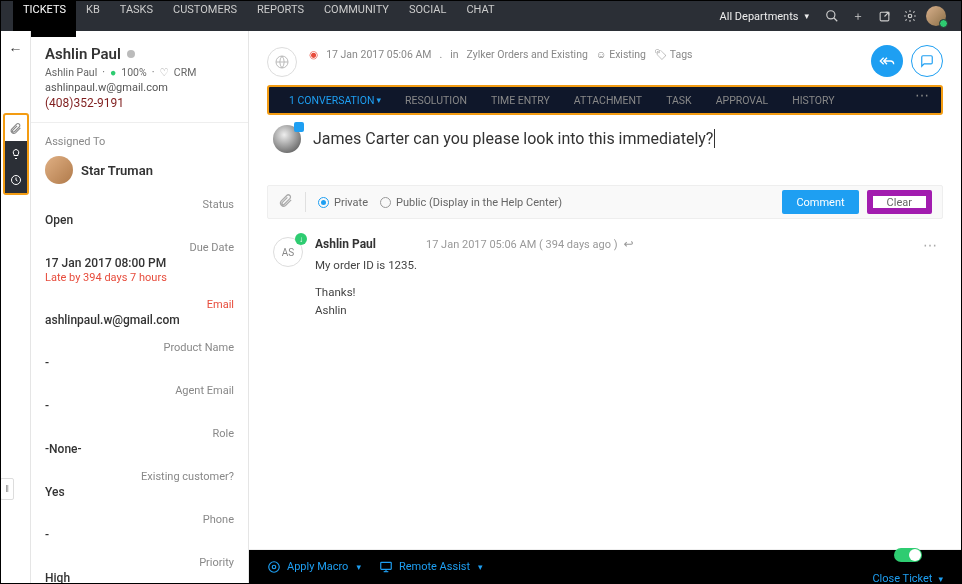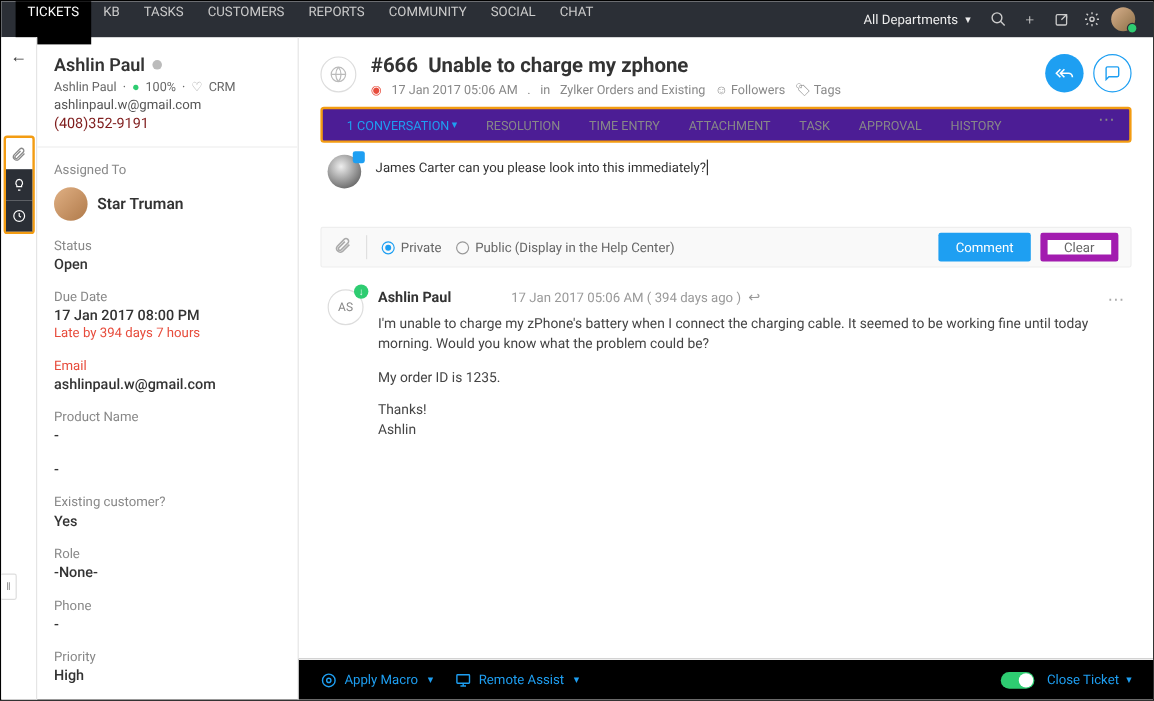--- a/index.html
+++ b/index.html
@@ -26,46 +26,46 @@
 .sidebar .cust-name { font-size:15px; font-weight:600; display:flex; align-items:center; gap:6px; }
 .sidebar .status-dot{ width:8px; height:8px; background:#bbb; border-radius:50%; }
 .sidebar .sub { font-size:10.5px; color:#666; margin-top:3px; display:flex; align-items:center; gap:5px;}
 .sidebar .email-line { font-size:11px; color:#555; margin-top:2px; }
 .sidebar .phone-line { font-size:12px; color:#7f1d1d; margin-top:2px; }
 .sidebar .sep { border-top:1px solid #eee; margin:12px -14px; }
 .sidebar .assigned { display:flex; align-items:center; gap:8px; margin-top:8px; }
 .sidebar .assigned .av { width:28px; height:28px; border-radius:50%; background:linear-gradient(135deg,#e0b084,#b07a4a); }
 .sidebar .assigned-name { font-size:13px; font-weight:600; }
 .sidebar .fld { margin-top:14px; }
-.sidebar .fld .lbl { font-size:11px; color:#888; }
+.sidebar .fld .lbl { font-size:11px; color:#888;text-align:right; }
 .sidebar .fld .val { font-size:12px; margin-top:2px; font-weight:500; }
 .sidebar .fld .late { font-size:11px; color:#e74c3c; margin-top:1px; }
 .sidebar .fld .lbl.red { color:#e74c3c; }
 
 .main { flex:1; display:flex; flex-direction:column; min-width:0; }
 .ticket-head { display:flex; align-items:flex-start; padding:14px 18px 8px 18px; gap:12px; }
 .ticket-head .globe { width:30px; height:30px; border:1px solid #ddd; border-radius:50%; display:flex; align-items:center; justify-content:center; color:#999; font-size:15px; flex-shrink:0; margin-top:2px;}
 .ticket-head .title-wrap { flex:1; min-width:0; }
 .ticket-head h1 { font-size:17px; font-weight:700; }
 .ticket-head .meta { font-size:10.5px; color:#888; margin-top:3px; display:flex; align-items:center; gap:8px; flex-wrap:wrap;}
 .ticket-head .meta .clock { color:#e74c3c; }
 .ticket-head .actions { display:flex; gap:8px; }
 .ticket-head .circ-btn { width:32px; height:32px; border-radius:50%; display:flex; align-items:center; justify-content:center; cursor:pointer; font-size:15px;}
 .ticket-head .circ-btn.blue { background:#1e9ff2; color:#fff; }
 .ticket-head .circ-btn.outline { border:1px solid #1e9ff2; color:#1e9ff2; background:#fff; }
 
-.tabbar { margin:0 18px; border:2px solid #f39c12; border-radius:3px; height:30px; display:flex; align-items:flex-start; padding:0 8px; background:#4c1d95;}
+.tabbar { margin:0 18px; border:2px solid #f39c12; border-radius:3px; height:30px; display:flex; align-items:flex-start; padding:0 8px; background:#0f172a;}
 .tabbar .tb { font-size:10.5px; color:#888; padding:0 12px; height:100%; display:flex; align-items:center; cursor:pointer;}
 .tabbar .tb.active { color:#1e9ff2; }
 .tabbar .more { margin-left:auto; color:#888; font-size:14px; cursor:pointer; padding:0 4px;}
 
 .comment-row { display:flex; align-items:flex-start; gap:12px; padding:10px 24px 4px 24px; }
 .comment-row .av { width:28px; height:28px; border-radius:50%; background:radial-gradient(circle at 40% 35%, #eee, #444); position:relative; flex-shrink:0;}
 .comment-row .av::after{ content:''; position:absolute; top:-3px; right:-3px; width:10px; height:10px; background:#1e9ff2; border-radius:2px;}
-.comment-row .txt { font-size:11px; padding-top:4px;text-align:center; }
+.comment-row .txt { font-size:16px; padding-top:4px;text-align:center; }
 .comment-row .cursor { border-right:1px solid #333; padding-right:1px; }
 
 .compose-bar { margin:28px 18px 0 18px; background:#f9f9f9; border:1px solid #eee; height:34px; display:flex; align-items:center; padding:0 10px; gap:12px; border-radius:2px;}
 .compose-bar .attach { color:#aaa; font-size:15px; cursor:pointer; }
 .compose-bar .radio { display:flex; align-items:center; gap:5px; font-size:11px; color:#666; cursor:pointer;}
 .compose-bar .r { width:11px; height:11px; border-radius:50%; border:1px solid #999; display:inline-block; position:relative;}
 .compose-bar .r.on { border-color:#1e9ff2; }
 .compose-bar .r.on::after { content:''; position:absolute; top:2px; left:2px; width:5px; height:5px; background:#1e9ff2; border-radius:50%;}
 .compose-bar .btns { margin-left:auto; display:flex; gap:8px; }
 .compose-bar .btn { height:24px; padding:0 14px; font-size:11px; border-radius:2px; display:flex; align-items:center; cursor:pointer;}
@@ -78,21 +78,21 @@
 .msg .msg-body { flex:1; min-width:0; font-size:11.5px; color:#444; }
 .msg .msg-head { display:flex; align-items:center; gap:6px; font-size:11px; margin-bottom:6px;}
 .msg .msg-head b { color:#333; font-size:12px;}
 .msg .msg-head .ts { color:#999;margin-left:44px; }
 .msg .msg-head .rep { color:#999; font-size:12px;}
 .msg p { margin-bottom:10px; line-height:1.5; }
 .msg .more { color:#aaa; font-size:14px; cursor:pointer;}
 
 .footer { position:absolute; left:248px; right:0; bottom:0; height:34px; border-top:1px solid #eee; background:#000000; display:flex; align-items:center; padding:0 18px; gap:18px;}
 .footer .fact { display:flex; align-items:center; gap:6px; font-size:11px; color:#1e9ff2; cursor:pointer;}
-.footer .right { margin-left:auto; display:flex; align-items:center; gap:10px;}
+.footer .right { margin-left:auto; display:flex; align-items:center; gap:10px;flex-direction:column;}
 .footer .toggle { width:28px; height:14px; background:#2ecc71; border-radius:7px; position:relative; cursor:pointer;}
 .footer .toggle::after{ content:''; position:absolute; right:1px; top:1px; width:12px; height:12px; background:#fff; border-radius:50%;}
 .footer .close { font-size:11px; color:#1e9ff2; display:flex; align-items:center; gap:4px; cursor:pointer;}
 .chev { font-size:9px; margin-left:2px; }
 </style>
 </head>
 <body>
 
 <div class="topnav">
   <div class="tab active">TICKETS</div>
@@ -182,29 +182,30 @@
       </div>
     <div class="fld">
         <div class="lbl red">Email</div>
         <div class="val">ashlinpaul.w@gmail.com</div>
       </div>
     <div class="fld">
         <div class="lbl">Product Name</div>
         <div class="val">-</div>
       </div>
     <div class="fld">
+        <div class="lbl">Agent Email</div>
         <div class="val">-</div>
+      </div>
+    <div class="fld">
+        <div class="lbl">Role</div>
+        <div class="val">-None-</div>
       </div>
     <div class="fld">
         <div class="lbl">Existing customer?</div>
         <div class="val">Yes</div>
-      </div>
-    <div class="fld">
-        <div class="lbl">Role</div>
-        <div class="val">-None-</div>
       </div>
     <div class="fld">
         <div class="lbl">Phone</div>
         <div class="val">-</div>
       </div>
     <div class="fld">
         <div class="lbl">Priority</div>
         <div class="val">High</div>
       </div>
 
@@ -212,28 +213,27 @@
 
   <div class="main">
     <div class="ticket-head">
       <div class="globe">
           <svg width="16" height="16" viewBox="0 0 24 24" fill="none" stroke="#bbb" stroke-width="1.5">
             <circle cx="12" cy="12" r="9"></circle>
             <path d="M3 12h18M12 3a14 14 0 010 18M12 3a14 14 0 000 18"></path>
           </svg>
         </div>
       <div class="title-wrap">
-        <h1><span>#666</span>&nbsp; <span>Unable to charge my zphone</span></h1>
         <div class="meta">
           <span class="clock">◉</span>
             <span>17 Jan 2017 05:06 AM</span>
           <span>.</span>
           <span>in</span> 
             <span>Zylker Orders and Existing</span>
-          <span>☺ <span>Followers</span></span>
+          <span>☺ <span>Existing</span></span>
           <span>🏷 <span>Tags</span></span>
         </div>
       </div>
       <div class="actions">
         <div class="circ-btn blue">
             <svg width="16" height="16" viewBox="0 0 24 24" fill="none" stroke="#fff" stroke-width="2">
               <path d="M7 17l-5-5 5-5M12 17l-5-5 5-5M7 12h10a5 5 0 015 5v0"></path>
             </svg>
           </div>
         <div class="circ-btn outline">
@@ -286,21 +286,20 @@
       <div class="av-ring">
           <span>AS</span>
           <span class="badge">↓</span>
         </div>
       <div class="msg-body">
         <div class="msg-head">
           <b>Ashlin Paul</b>
           <span class="ts">17 Jan 2017 05:06 AM ( 394 days ago )</span>
           <span class="rep">↩</span>
         </div>
-        <p>I'm unable to charge my zPhone's battery when I connect the charging cable. It seemed to be working fine until today morning. Would you know what the problem could be?</p>
         <p>My order ID is 1235.</p>
         <p style="margin-bottom:0">Thanks!</p>
         <p>Ashlin</p>
       </div>
       <div class="more">⋯</div>
     </div>
   </div>
 </div>
 
 <div class="footer">

